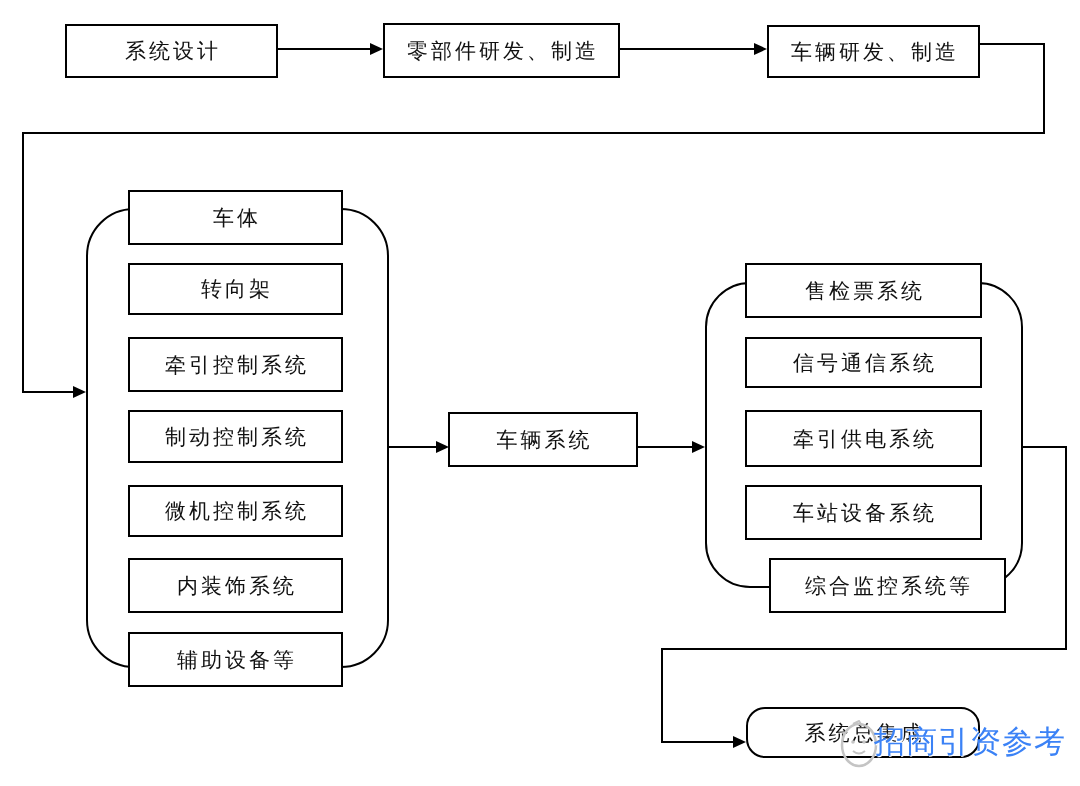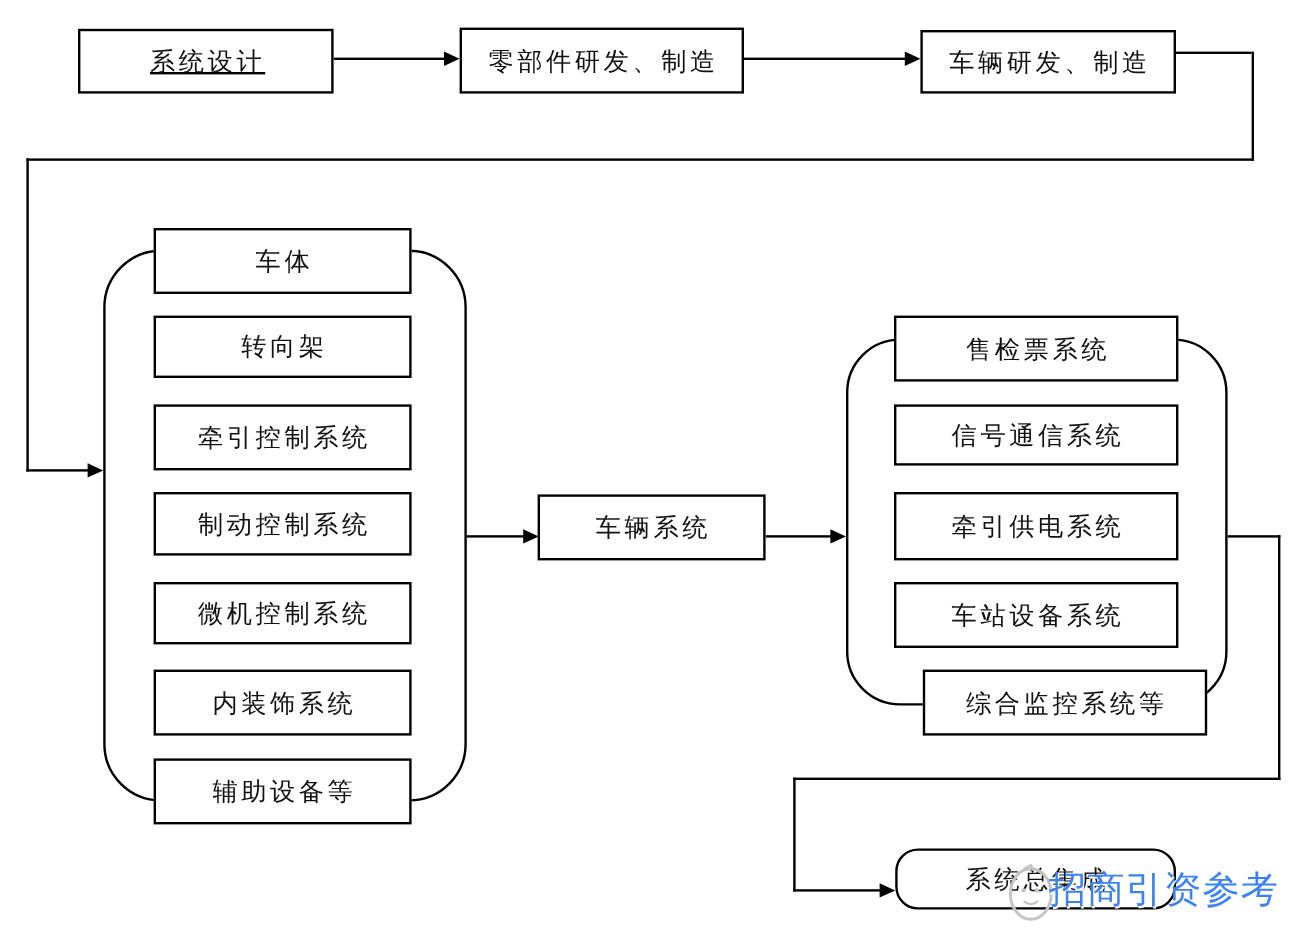--- a/index.html
+++ b/index.html
@@ -90,21 +90,21 @@
   <div class="hline" style="left:638px;top:446px;width:56px;"></div>
   <div class="arr" style="left:692px;top:441px;"></div>
 
   <div class="hline" style="left:1023px;top:446px;width:44px;"></div>
   <div class="vline" style="left:1065px;top:446px;height:204px;"></div>
   <div class="hline" style="left:661px;top:648px;width:406px;"></div>
   <div class="vline" style="left:661px;top:648px;height:95px;"></div>
   <div class="hline" style="left:661px;top:741px;width:74px;"></div>
   <div class="arr" style="left:733px;top:736px;"></div>
 
-  <div class="box" style="left:65px;top:24px;width:213px;height:54px;text-decoration:underline;">
+  <div class="box" style="left:65px;top:24px;width:213px;height:54px;">
     <span>系统设计</span>
   </div>
   <div class="box" style="left:383px;top:23px;width:237px;height:55px;">
     <span>零部件研发、制造</span>
   </div>
   <div class="box" style="left:767px;top:25px;width:213px;height:53px;">
     <span>车辆研发、制造</span>
   </div>
 
   <div class="box" style="left:128px;top:190px;width:215px;height:55px;">

